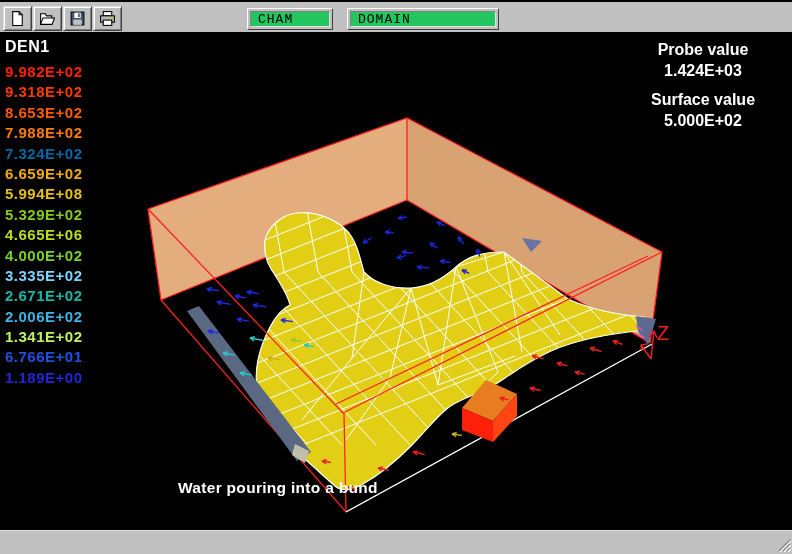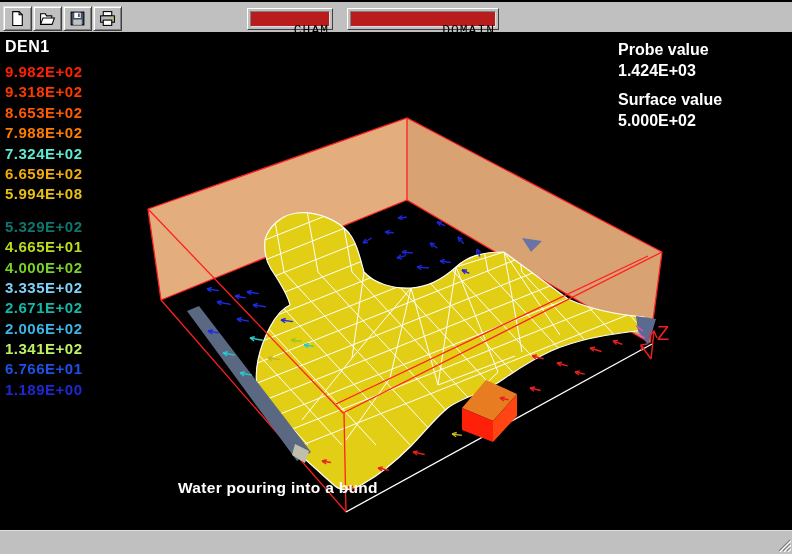--- a/index.html
+++ b/index.html
@@ -16,33 +16,33 @@
     position:absolute;top:4px;width:29px;height:25px;padding:0;
     background:#c0c0c0;border:1px solid;border-color:#dfdfdf #404040 #404040 #dfdfdf;
     box-shadow:inset 1px 1px 0 #fff, inset -1px -1px 0 #808080;
     display:flex;align-items:center;justify-content:center;cursor:default;
   }
   .tb-field{
     position:absolute;top:6px;height:22px;background:#c0c0c0;box-sizing:border-box;
     border:1px solid;border-color:#fff #404040 #404040 #fff;padding:2px;
   }
   .tb-field-inner{
-    width:100%;height:100%;background:#b91c1c;box-sizing:border-box;
+    width:100%;height:100%;background:#22c55e;box-sizing:border-box;
     border:1px solid;border-color:#808080 #dfdfdf #dfdfdf #808080;
     font-family:"Liberation Mono","DejaVu Sans Mono",monospace;
     font-size:13px;line-height:14px;letter-spacing:1px;color:#000;
-    padding:12px 0 0 7px;white-space:pre;text-align:right;
+    padding:1px 0 0 7px;white-space:pre;
   }
   
   .viewport{position:absolute;top:32px;left:0;width:792px;height:498px;background:#000}
   .scene-svg{position:absolute;top:0;left:0;width:792px;height:498px}
   .legend{position:absolute;left:5px;top:6px;z-index:3}
   .legend-title{color:#fff;font-size:16px;font-weight:bold;margin-bottom:7px;letter-spacing:.5px}
   .legend-row{font-size:15px;font-weight:bold;height:20.4px;letter-spacing:.5px}
-  .readouts{position:absolute;left:618px;top:7px;width:170px;
+  .readouts{position:absolute;left:618px;top:7px;width:170px;text-align:center;
     color:#fff;font-size:16px;font-weight:bold;z-index:3}
   .readouts div{height:21px;line-height:21px}
   .readouts .gap{height:8px}
   .caption{position:absolute;left:178px;top:447px;color:#fff;font-size:15.5px;
     font-weight:bold;z-index:3;letter-spacing:.3px}
   
   .statusbar{
     position:absolute;top:530px;left:0;width:792px;height:24px;
     background:#c0c0c0;border-top:1px solid #dfdfdf;box-sizing:border-box;
   }
@@ -332,25 +332,25 @@
     <text x="657" y="340" fill="#f02020" font-size="20" font-family="Liberation Sans, sans-serif">Z</text>
   </svg>
 
   <div class="legend">
     <div class="legend-title">DEN1</div>
     <div id="legend-rows">
         <div class="legend-row" style="color: rgb(255, 32, 0);">9.982E+02</div>
         <div class="legend-row" style="color: rgb(255, 56, 0);">9.318E+02</div>
         <div class="legend-row" style="color: rgb(255, 90, 0); text-align: center;">8.653E+02</div>
         <div class="legend-row" style="color: rgb(255, 124, 0);">7.988E+02</div>
-        <div class="legend-row" style="color: #5eead4;">7.324E+02</div>
+        <div class="legend-row" style="color: #0369a1;">7.324E+02</div>
         <div class="legend-row" style="color: rgb(242, 172, 10);">6.659E+02</div>
         <div class="legend-row" style="color: rgb(232, 192, 20);">5.994E+08</div>
-        <div class="legend-row" style="color: #0f766e; margin-top: 12px;">5.329E+02</div>
-        <div class="legend-row" style="color: rgb(190, 220, 30);">4.665E+01</div>
+        <div class="legend-row" style="color: #84cc16;">5.329E+02</div>
+        <div class="legend-row" style="color: rgb(190, 220, 30);">4.665E+06</div>
         <div class="legend-row" style="color: rgb(120, 210, 40);">4.000E+02</div>
         <div class="legend-row" style="color: #7dd3fc; text-align: center;">3.335E+02</div>
         <div class="legend-row" style="color: #14b8a6;">2.671E+02</div>
         <div class="legend-row" style="color: rgb(60, 180, 230);">2.006E+02</div>
         <div class="legend-row" style="color: #bef264;">1.341E+02</div>
         <div class="legend-row" style="color: rgb(30, 80, 230);">6.766E+01</div>
         <div class="legend-row" style="color: rgb(30, 40, 210);">1.189E+00</div>
       </div>
   </div>
 

